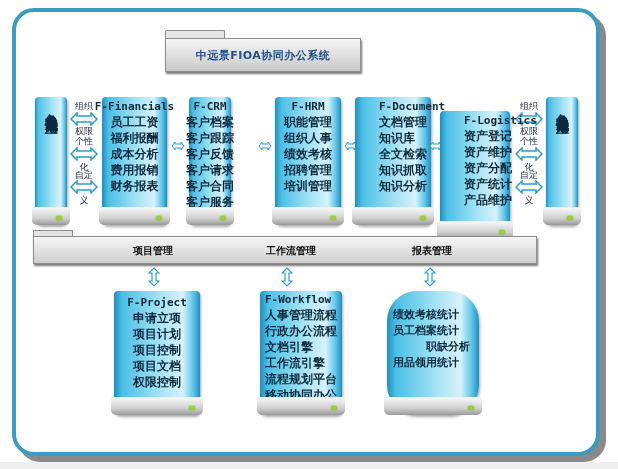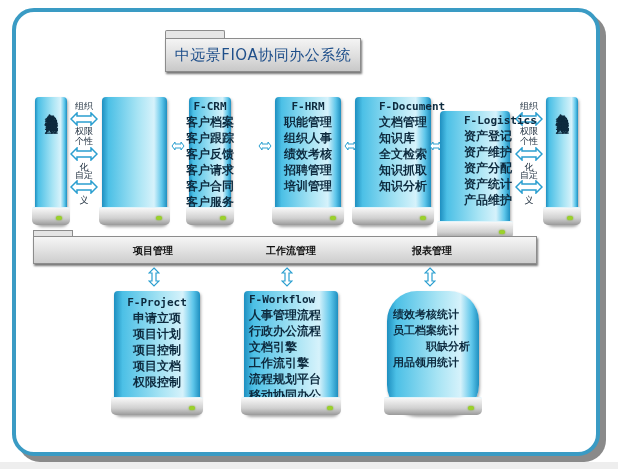--- a/index.html
+++ b/index.html
@@ -21,21 +21,21 @@
     position: absolute; left: 165px; top: 38px; width: 196px; height: 34px;
     background: linear-gradient(180deg, #f4f4f4 0%, #dedede 55%, #c8c8c8 100%);
     border: 1px solid #8c8c8c; box-shadow: 1px 2px 2px #777;
     display: flex; align-items: center; justify-content: center;
   }
   .title-tab {
     position: absolute; left: 165px; top: 30px; width: 60px; height: 10px;
     background: #e6e6e6; border: 1px solid #8c8c8c; border-bottom: none;
     border-radius: 2px 2px 0 0;
   }
-  .title-box span { color: #1f4f8a; font-size: 15px; font-weight: normal; letter-spacing: 0.5px; }
+  .title-box span { color: #1f4f8a; font-size: 11px; font-weight: bold; letter-spacing: 0.5px; }
 
   .card {
     position: absolute;
     border-radius: 4px 4px 6px 6px;
     background: linear-gradient(90deg, #1e8fc0 0%, #4cc0e6 10%, #a8e4f4 55%, #d6f2fb 80%, #5ec6ea 92%, #1e8fc0 100%);
     box-shadow: 1px 2px 3px rgba(0,0,0,0.35);
   }
   .card .base {
     position: absolute; left: -3px; right: -3px; bottom: 0; height: 18px;
     background: linear-gradient(180deg, #f7f7f7 0%, #d0d0d0 60%, #9a9a9a 100%);
@@ -130,20 +130,28 @@
     <path d="M1 7 L7 1 L7 4 L21 4 L21 1 L27 7 L21 13 L21 10 L7 10 L7 13 Z" fill="#fff" stroke="#2b9fd0" stroke-width="1.5"></path>
   </svg>
 <div class="side-label" style="left:516px;top:101px;">组织</div>
 <div class="side-label" style="left:516px;top:126px;">权限</div>
 <div class="side-label" style="left:516px;top:136px;">个性</div>
 <div class="side-label" style="left:516px;top:162px;">化</div>
 <div class="side-label" style="left:516px;top:170px;">自定</div>
 <div class="side-label" style="left:516px;top:195px;">义</div>
 
 <div class="card" style="left:102px;top:97px;width:65px;height:128px;">
+  <div class="content">
+    <span class="head">F-Financials</span>
+    <span class="item">员工工资</span>
+    <span class="item">福利报酬</span>
+    <span class="item">成本分析</span>
+    <span class="item">费用报销</span>
+    <span class="item">财务报表</span>
+  </div>
   <div class="base">
       <div class="led"></div>
     </div>
 </div>
 
 <svg class="harrow" style="left:171px;top:141px" width="14" height="10" viewBox="0 0 14 10">
     <path d="M1 5 L4 1 L4 3 L10 3 L10 1 L13 5 L10 9 L10 7 L4 7 L4 9 Z" fill="#fff" stroke="#2b9fd0" stroke-width="1"></path>
   </svg>
 
 <div class="card" style="left:189px;top:97px;width:42px;height:128px;">
@@ -239,21 +247,21 @@
     <span class="item">项目计划</span>
     <span class="item">项目控制</span>
     <span class="item">项目文档</span>
     <span class="item">权限控制</span>
   </div>
   <div class="base">
       <div class="led"></div>
     </div>
 </div>
 
-<div class="card left" style="left:244px;top:291px;width:94px;height:124px;">
+<div class="card left" style="left:260px;top:291px;width:82px;height:124px;">
   <div class="content" style="padding-left:5px;top:2px;">
     <span class="head">F-Workflow</span>
     <span class="item">人事管理流程</span>
     <span class="item">行政办公流程</span>
     <span class="item">文档引擎</span>
     <span class="item">工作流引擎</span>
     <span class="item">流程规划平台</span>
     <span class="item">移动协同办公</span>
   </div>
   <div class="base">

